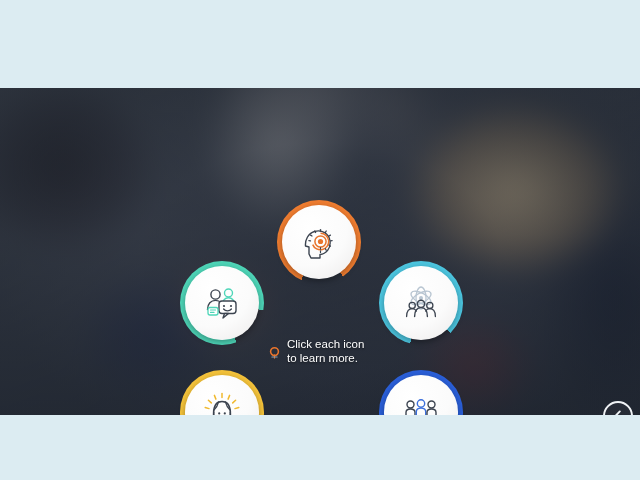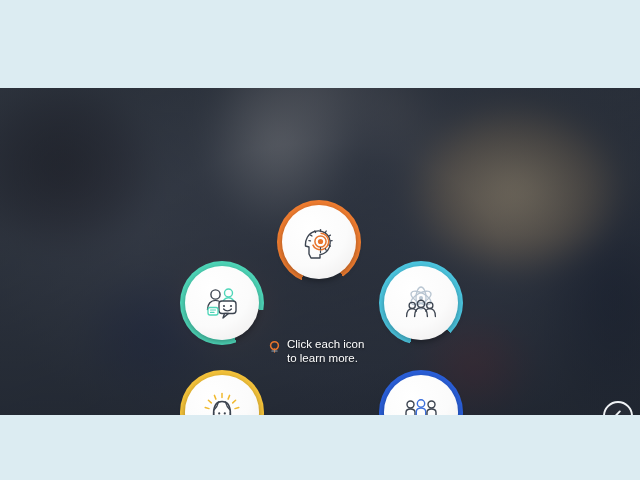--- a/index.html
+++ b/index.html
@@ -182,21 +182,21 @@
   #node-left   { left: 180px; top: 173px; }
   #node-right  { left: 379px; top: 173px; }
   #node-bleft  { left: 180px; top: 282px; }
   #node-bright { left: 379px; top: 282px; }
 
   
   #hint {
     position: absolute;
     left: 268px; top: 250px;
     display: flex;
-    align-items: flex-start;
+    align-items: center;
   }
   #hint-icon {
     width: 13px; height: 13px;
     margin-top: 2px;
     margin-right: 6px;
     flex: 0 0 auto;
   }
   #hint-text {
     color: #ffffff;
     font-size: 11.5px;

